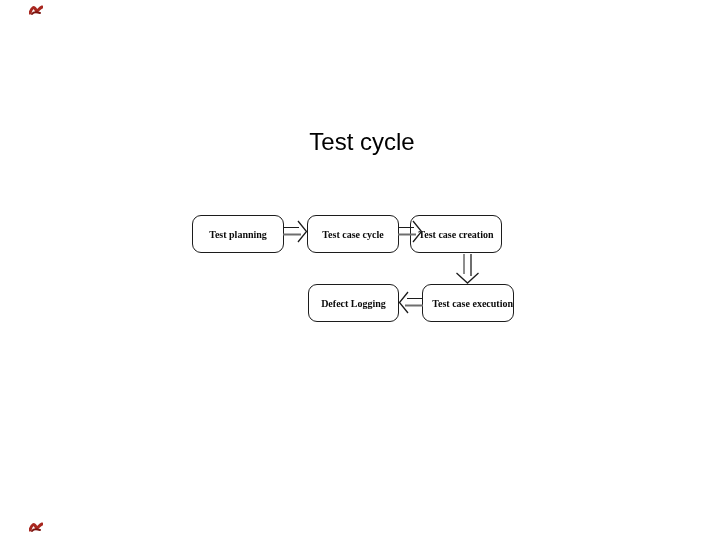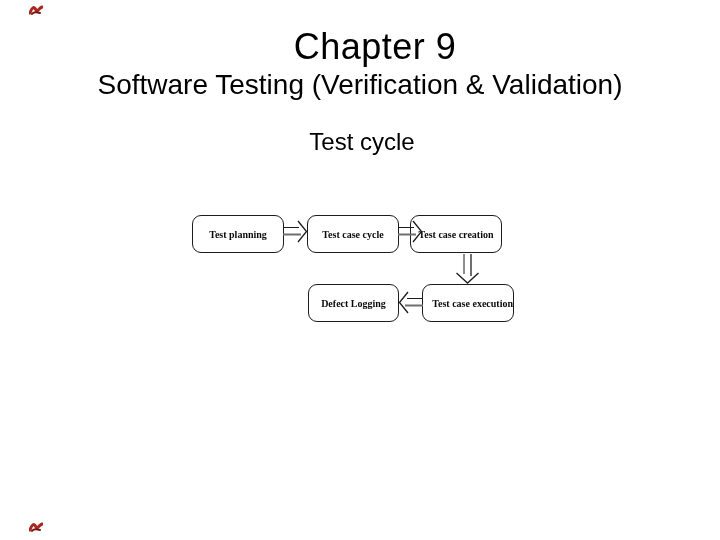--- a/index.html
+++ b/index.html
@@ -85,22 +85,20 @@
 
   <svg id="corner-mark-top" class="corner-mark" width="14" height="14" viewBox="0 0 14 14">
     <path d="M1,9 C3,3 5,2 7,6 C8,9 10,4 13,3" fill="none" stroke="#a8271f" stroke-width="3" stroke-linecap="round"></path>
     <path d="M3,10 C5,7 8,8 11,9" fill="none" stroke="#7c1410" stroke-width="2" stroke-linecap="round"></path>
   </svg>
   <svg id="corner-mark-bottom" class="corner-mark" width="14" height="14" viewBox="0 0 14 14">
     <path d="M1,9 C3,3 5,2 7,6 C8,9 10,4 13,3" fill="none" stroke="#a8271f" stroke-width="3" stroke-linecap="round"></path>
     <path d="M3,10 C5,7 8,8 11,9" fill="none" stroke="#7c1410" stroke-width="2" stroke-linecap="round"></path>
   </svg>
 
-  <div class="slide-title">Chapter 9</div>
-  <div class="slide-subtitle">Software Testing (Verification &amp; Validation)</div>
   <div class="slide-heading">Test cycle</div>
 
   <div id="test-cycle-diagram">
 
     <div class="flow-node" id="node-test-planning">
       <span>Test planning</span>
     </div>
 
     <div class="flow-node" id="node-test-case-design">
       <span>Test case cycle</span>

